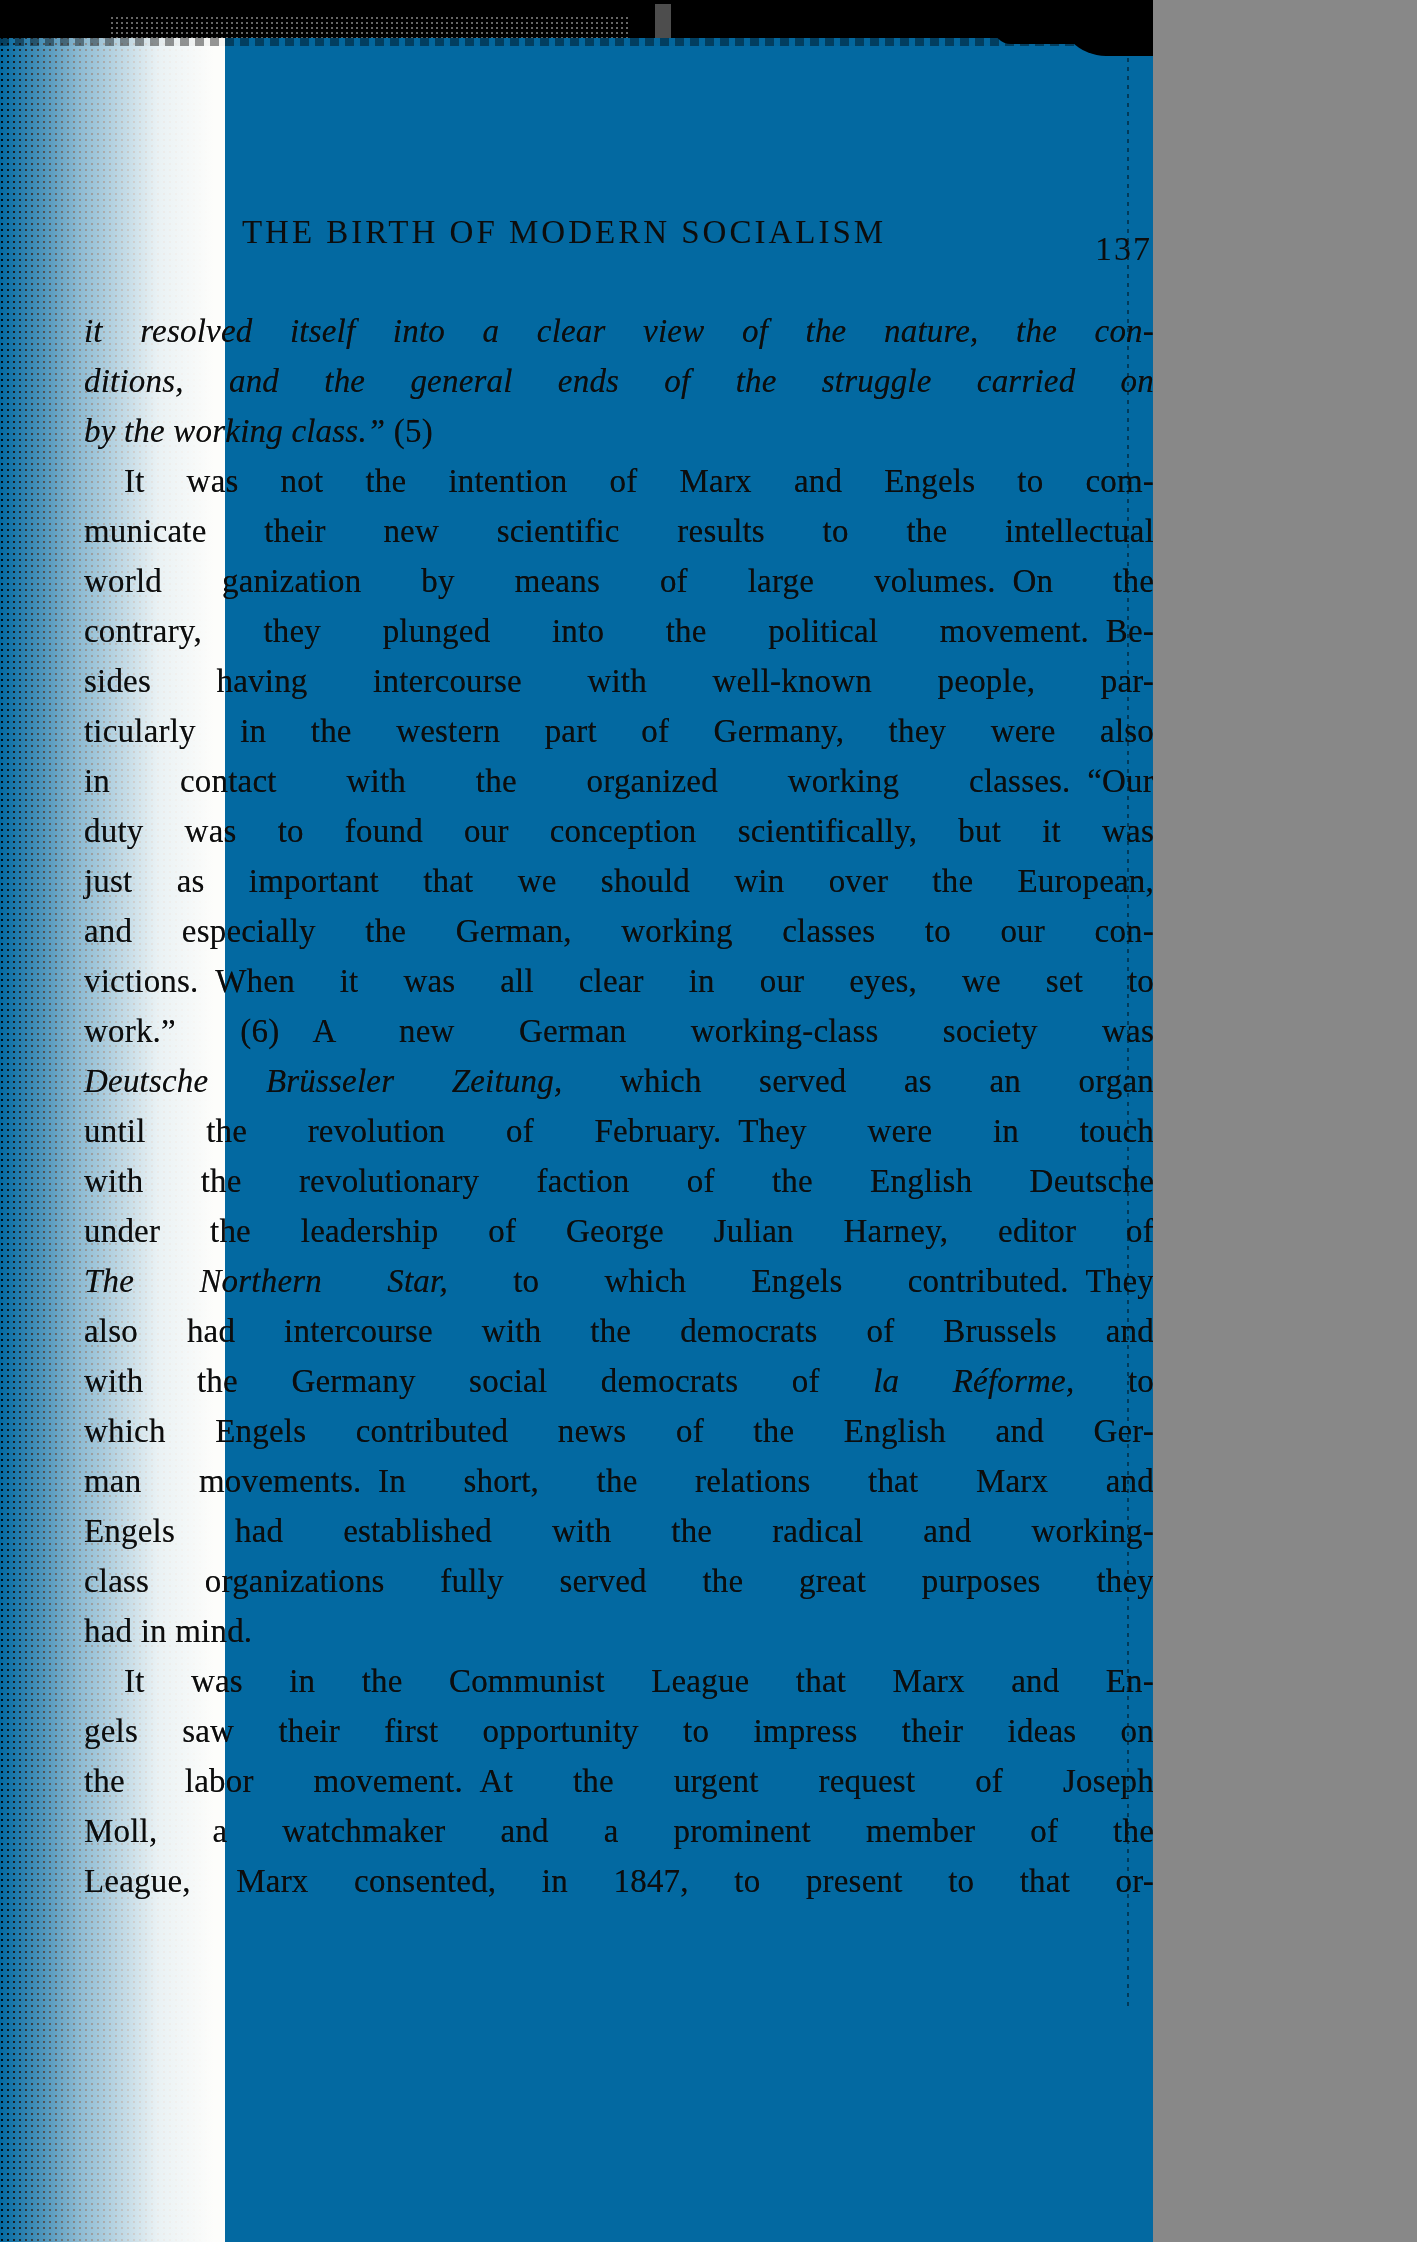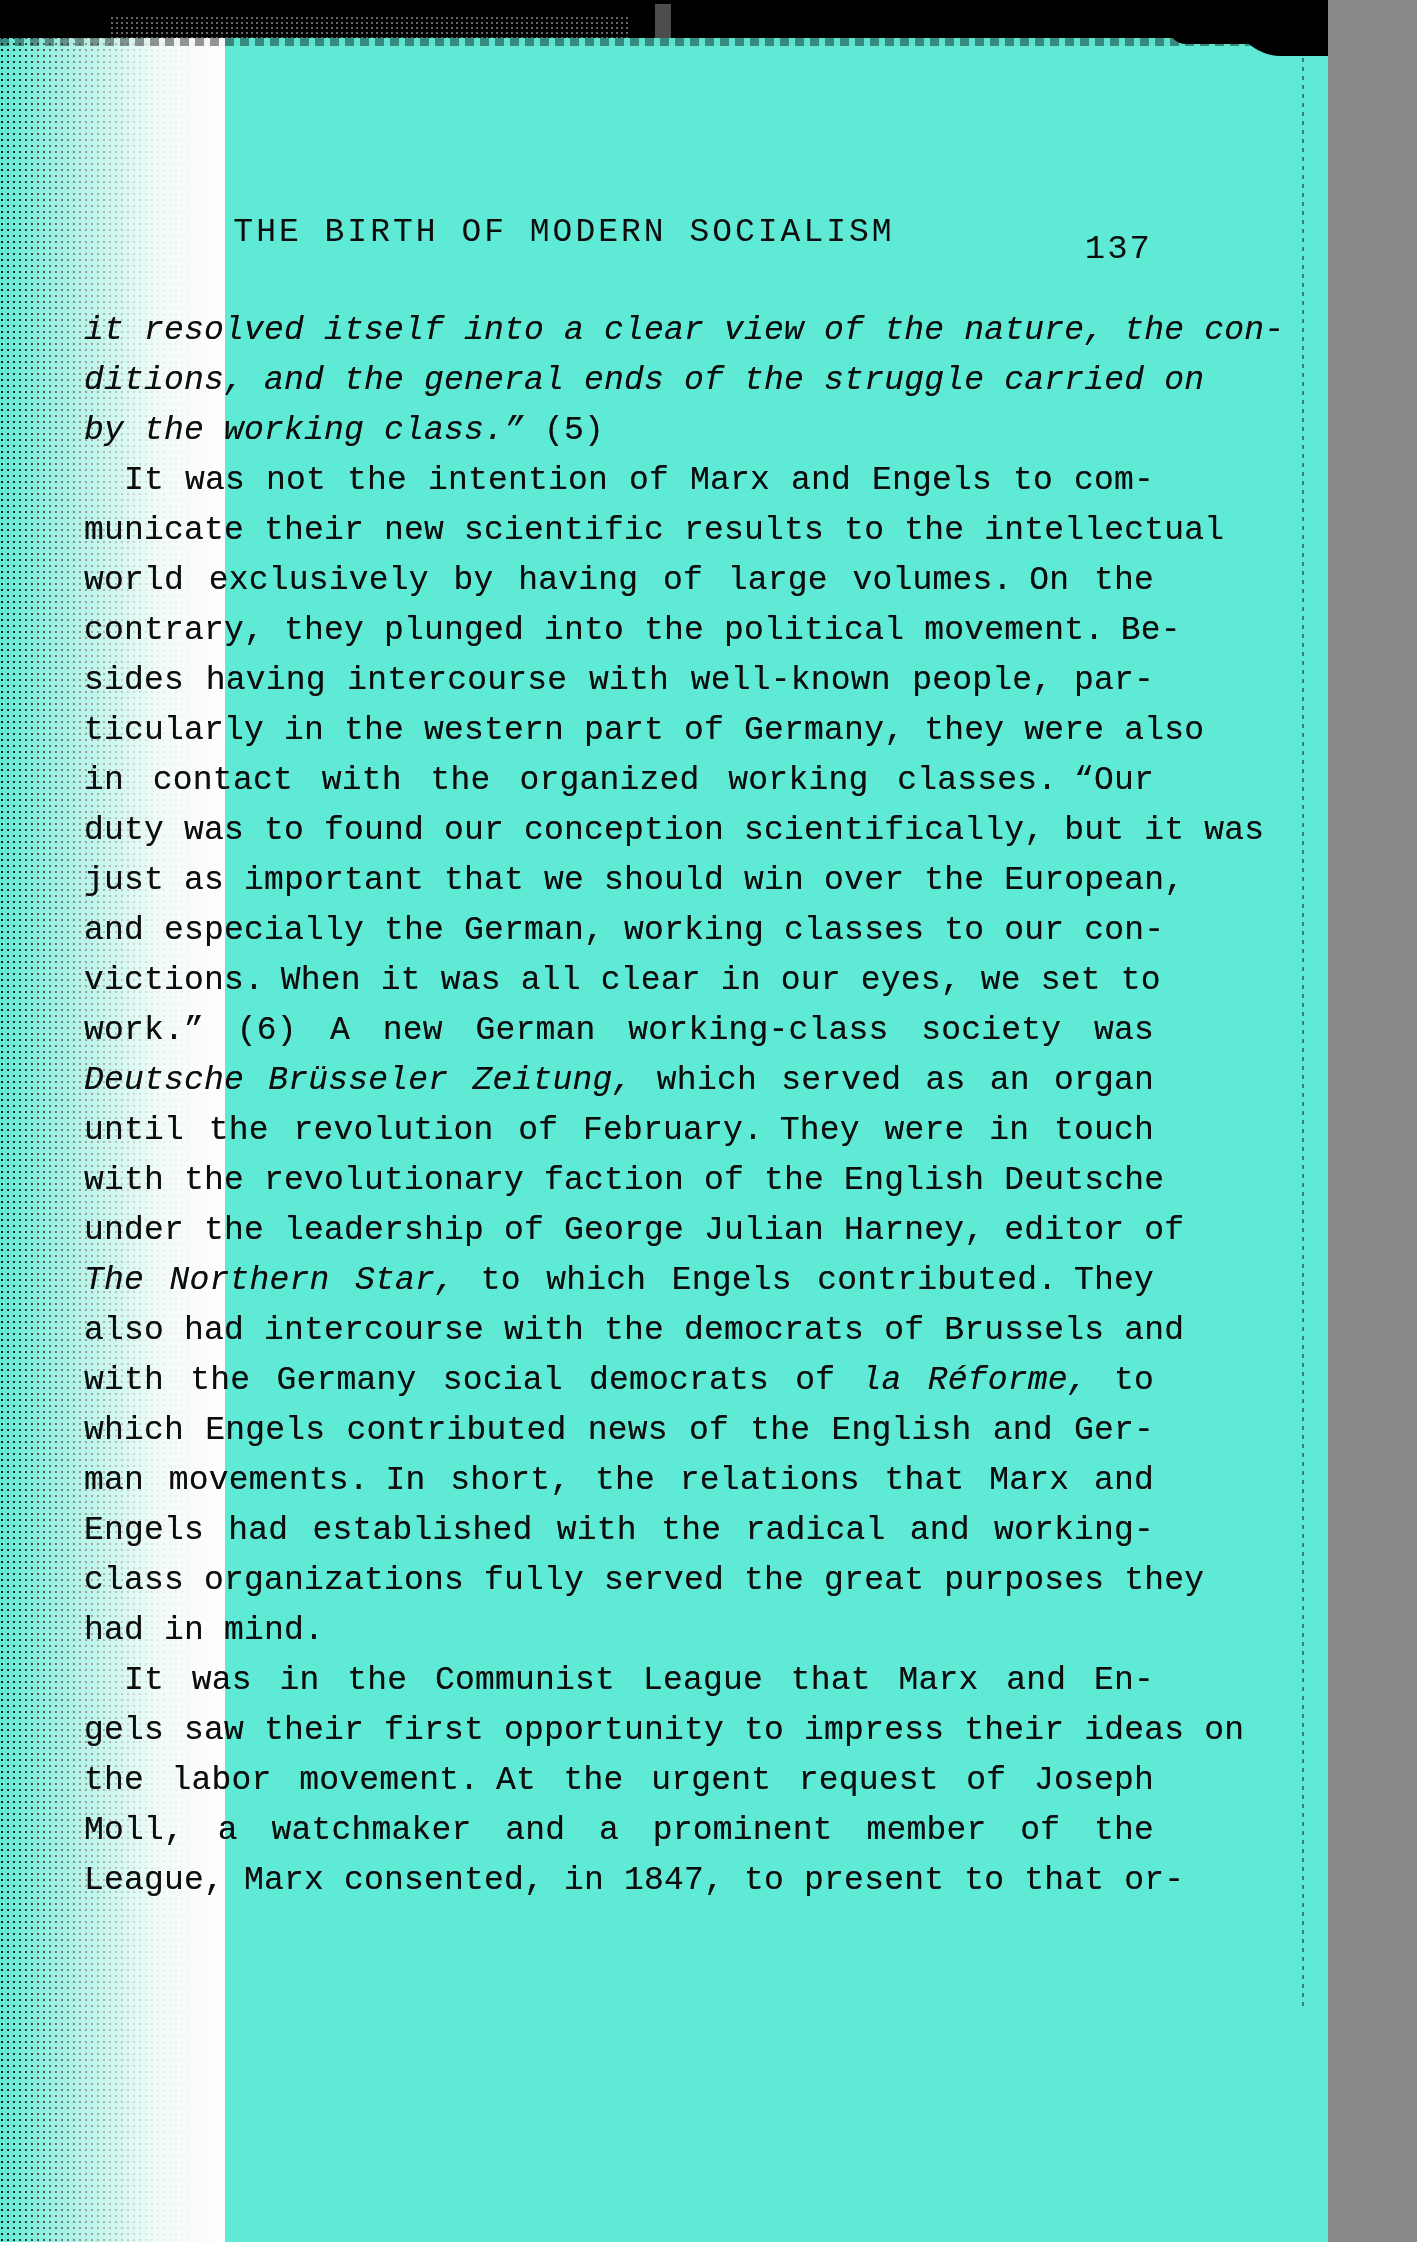--- a/index.html
+++ b/index.html
@@ -1,22 +1,22 @@
 <!DOCTYPE html>
 <html><head>
 <meta charset="utf-8">
 <style>
   html, body { margin: 0; padding: 0; background: #888; }
   .page {
     position: relative;
-    width: 1328px;
+    width: 1153px;
     height: 2242px;
-    background: #5eead4;
+    background: #0369a1;
     overflow: hidden;
-    font-family: Liberation Mono, monospace;
+    font-family: Liberation Serif, serif;
     color: #0d0d0d;
   }
 
   
   .top-bar {
     position: absolute; top: 0; left: 0; width: 100%; height: 38px;
     background: #000; z-index: 1;
   }
   .top-bar-ragged {
     position: absolute; top: 38px; left: 0; width: 100%; height: 8px;
@@ -96,21 +96,21 @@
     <div class="header-title">THE BIRTH OF MODERN SOCIALISM</div>
     <div class="page-number">137</div>
   </div>
 
   <div class="body-text">
       <div class="line italic"><span>it resolved itself into a clear view of the nature, the con-</span></div>
       <div class="line italic"><span>ditions, and the general ends of the struggle carried on</span></div>
       <div class="line italic no-just"><span>by the working class.” </span><span class="rm">(5)</span></div>
       <div class="line indent"><span>It was not the intention of Marx and Engels to com-</span></div>
       <div class="line"><span>municate their new scientific results to the intellectual</span></div>
-      <div class="line"><span>world exclusively by having of large volumes. On the</span></div>
+      <div class="line"><span>world ganization by means of large volumes. On the</span></div>
       <div class="line"><span>contrary, they plunged into the political movement. Be-</span></div>
       <div class="line"><span>sides having intercourse with well-known people, par-</span></div>
       <div class="line"><span>ticularly in the western part of Germany, they were also</span></div>
       <div class="line"><span>in contact with the organized working classes. “Our</span></div>
       <div class="line"><span>duty was to found our conception scientifically, but it was</span></div>
       <div class="line"><span>just as important that we should win over the European,</span></div>
       <div class="line"><span>and especially the German, working classes to our con-</span></div>
       <div class="line"><span>victions. When it was all clear in our eyes, we set to</span></div>
       <div class="line"><span>work.” (6) A new German working-class society was</span></div>
       <div class="line"><span class="it">Deutsche Brüsseler Zeitung,</span><span> which served as an organ</span></div>

